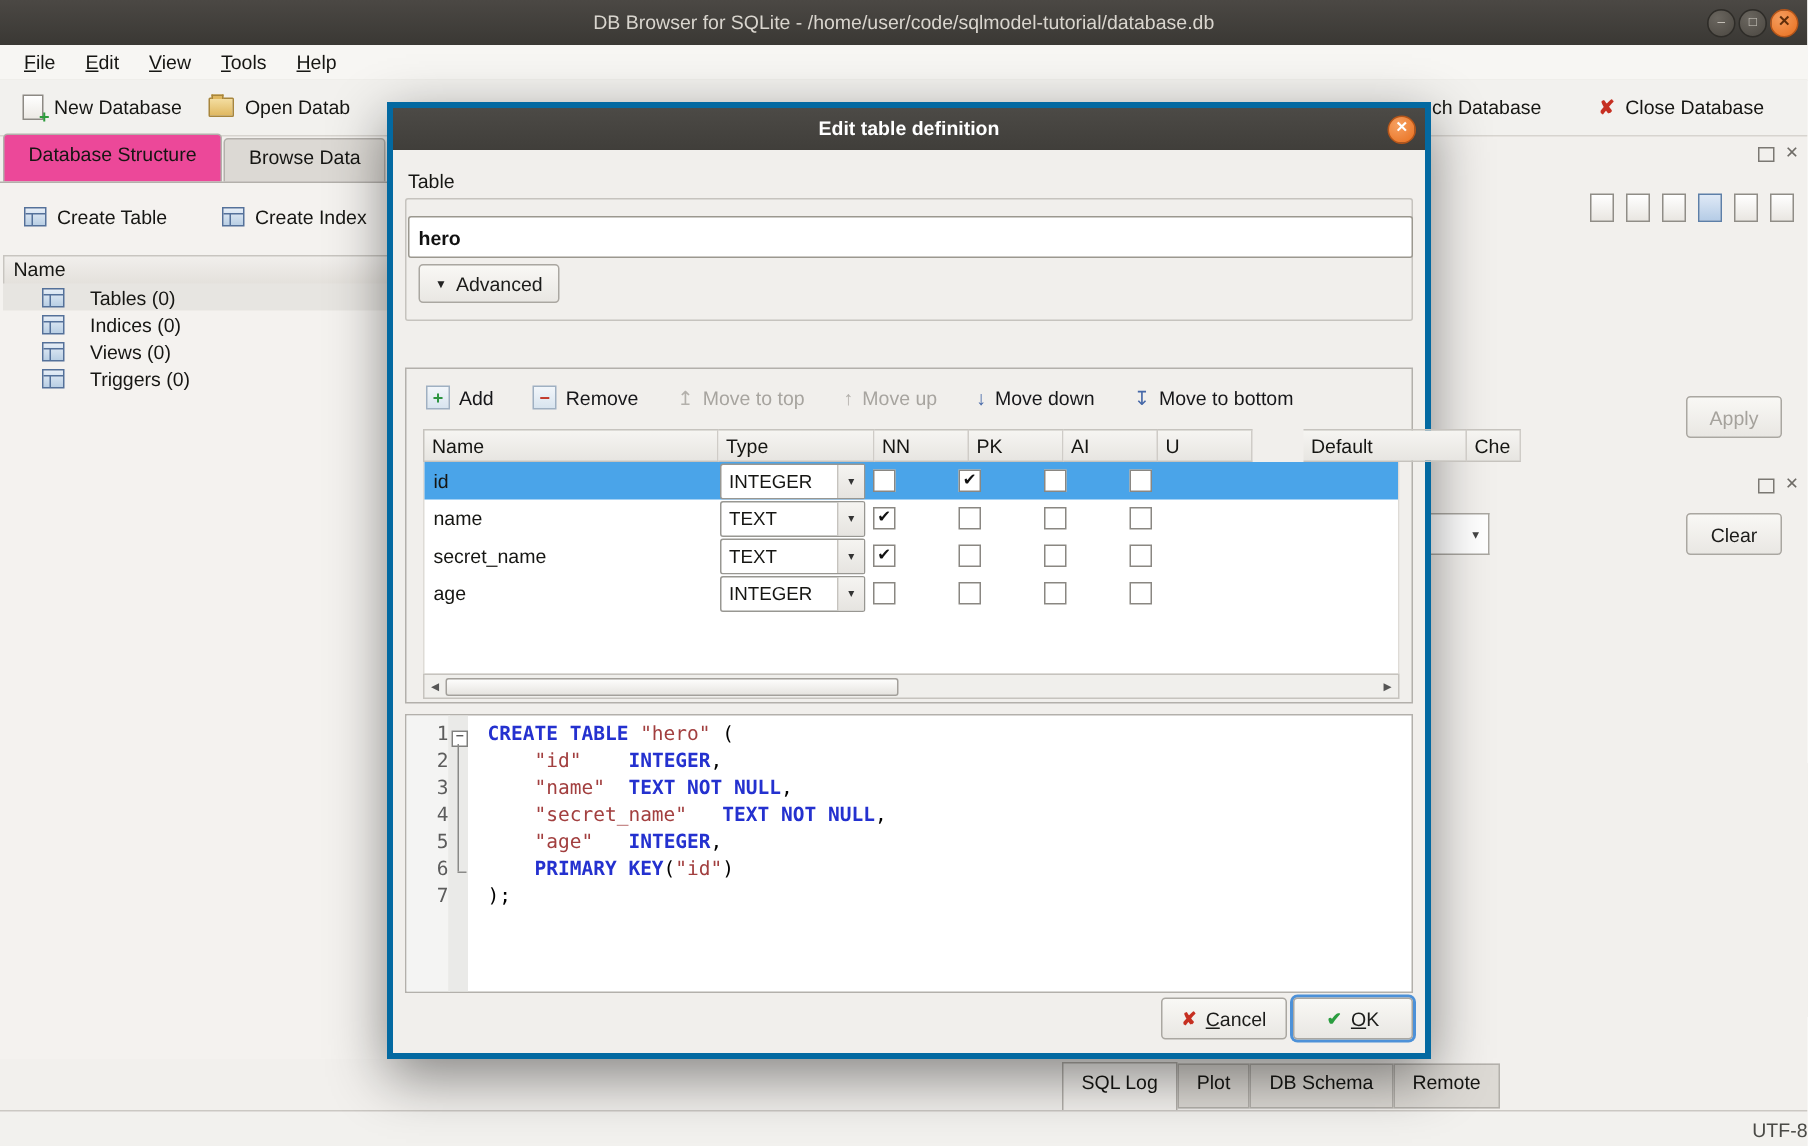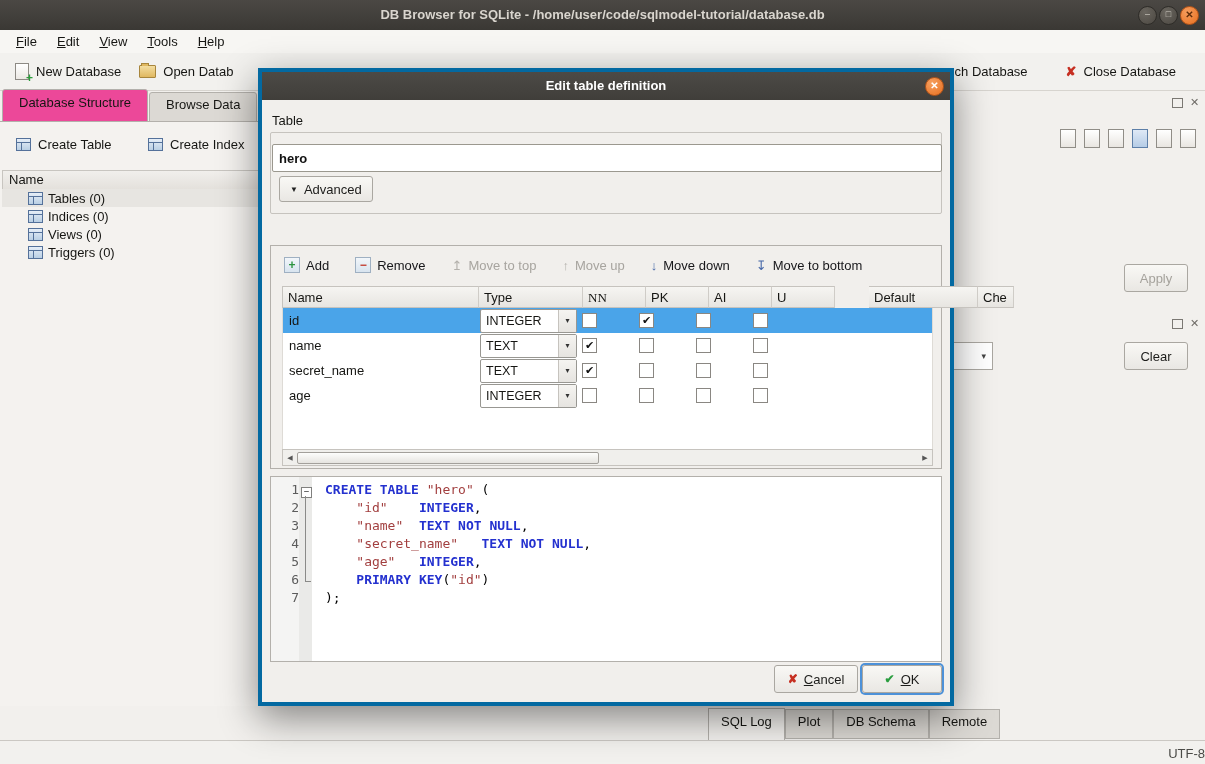--- a/index.html
+++ b/index.html
@@ -3,21 +3,21 @@
 <meta charset="utf-8">
 <style>
   html,body{margin:0;padding:0}
   #stage{position:relative;width:1205px;height:764px;background:#f2f0ed;overflow:hidden;
          font-family:"Liberation Sans",sans-serif;font-size:13px;color:#161613}
   .abs{position:absolute}
   u{text-decoration:underline}
 
   
   #titlebar{left:0;top:0;width:1205px;height:30px;background:linear-gradient(#4b4844,#3a3834)}
-  #title-text{width:100%;text-align:center;line-height:30px;color:#d9d5ce;font-weight:bold}
+  #title-text{width:100%;text-align:center;line-height:30px;color:#d9d5ce;font-weight:normal}
   .winbtn{position:absolute;top:6px;width:17px;height:17px;border-radius:50%;
           background:radial-gradient(circle at 35% 30%,#6a665f,#4b4741);border:1px solid #2e2c28;
           color:#cfcbc3;font-size:9px;line-height:15px;text-align:center}
   #btn-min-win{right:48px}#btn-max-win{right:27px}
   #btn-close-win{right:6px;background:radial-gradient(circle at 35% 30%,#f59d5e,#e86f1e);
           border-color:#b4551a;color:#5f2d0a;font-weight:bold;font-size:10px}
 
   
   #menubar{left:0;top:30px;width:1205px;height:23px;background:#f7f6f3;border-bottom:1px solid #e3e0db;
            display:flex;align-items:center;padding:0 6px}
@@ -40,21 +40,21 @@
   .mtab{border:1px solid #b3b0ab;background:#dcd9d4;height:24px;padding:4px 16px 0;margin-right:1px;
         border-top-left-radius:3px;border-top-right-radius:3px;white-space:nowrap}
   .mtab.active{background:#ec4899;height:26px;padding-top:5px}
   #struct-panel{left:0;top:121px;width:700px;height:584px;background:#f4f2ef;border-top:1px solid #b3b0ab}
   .flatbtn{position:absolute;display:inline-flex;align-items:center;gap:7px;padding:5px 8px}
   #btn-create-table{left:8px;top:132px}
   #btn-create-index{left:140px;top:132px}
   #tree-header{left:2px;top:170px;width:256px;height:19px;background:linear-gradient(#f1efec,#e3e0db);
         border:1px solid #c8c5c0;padding-left:6px;line-height:17px}
   #schema-tree{left:2px;top:189px;width:256px}
-  .tree-row{width:256px;height:18px;display:flex;align-items:center;gap:5px;padding-left:26px}
+  .tree-row{width:256px;height:18px;display:flex;align-items:center;gap:17px;padding-left:26px}
   .tree-row.alt{background:#e7e5e1}
   .t-ic{width:13px;height:11px;border:1px solid #54719a;background:linear-gradient(#e6eef7,#b9cfe4);
         position:relative;flex:none;display:inline-block}
   .t-ic::before{content:"";position:absolute;left:0;right:0;top:3px;border-top:1px solid #54719a}
   .t-ic::after{content:"";position:absolute;top:3px;bottom:0;left:4px;border-left:1px solid #54719a}
 
   
   .dock-icons{position:absolute;display:flex;gap:7px;align-items:center}
   .float-ic{width:9px;height:8px;border:1px solid #7b7873;display:inline-block}
   .close-ic{font-size:11px;color:#6e6b66;line-height:1}
@@ -288,21 +288,21 @@
           <span>Move down</span>
         </div>
         <div class="ftb">
           <span class="arr">↧</span>
           <span>Move to bottom</span>
         </div>
       </div>
     <div id="grid-header" class="d">
         <div class="g-h" style="width: 190px;">Name</div>
         <div class="g-h" style="width: 98px;">Type</div>
-        <div class="g-h" style="width: 57px; font-family: Liberation Serif, serif;">NN</div>
+        <div class="g-h" style="width: 57px;">NN</div>
         <div class="g-h" style="width: 57px;">PK</div>
         <div class="g-h" style="width: 57px;">AI</div>
         <div class="g-h" style="width: 57px;">U</div>
         <div class="g-h" style="width: 103px; margin-left: 34px;">Default</div>
         <div class="g-h" style="width: 30px;">Che</div>
       </div>
     <div id="grid-body" class="d">
         <div class="g-row sel">
           <div class="g-cell name-c" style="width: 190px;">id</div>
           <div class="g-cell" style="width: 98px;">

